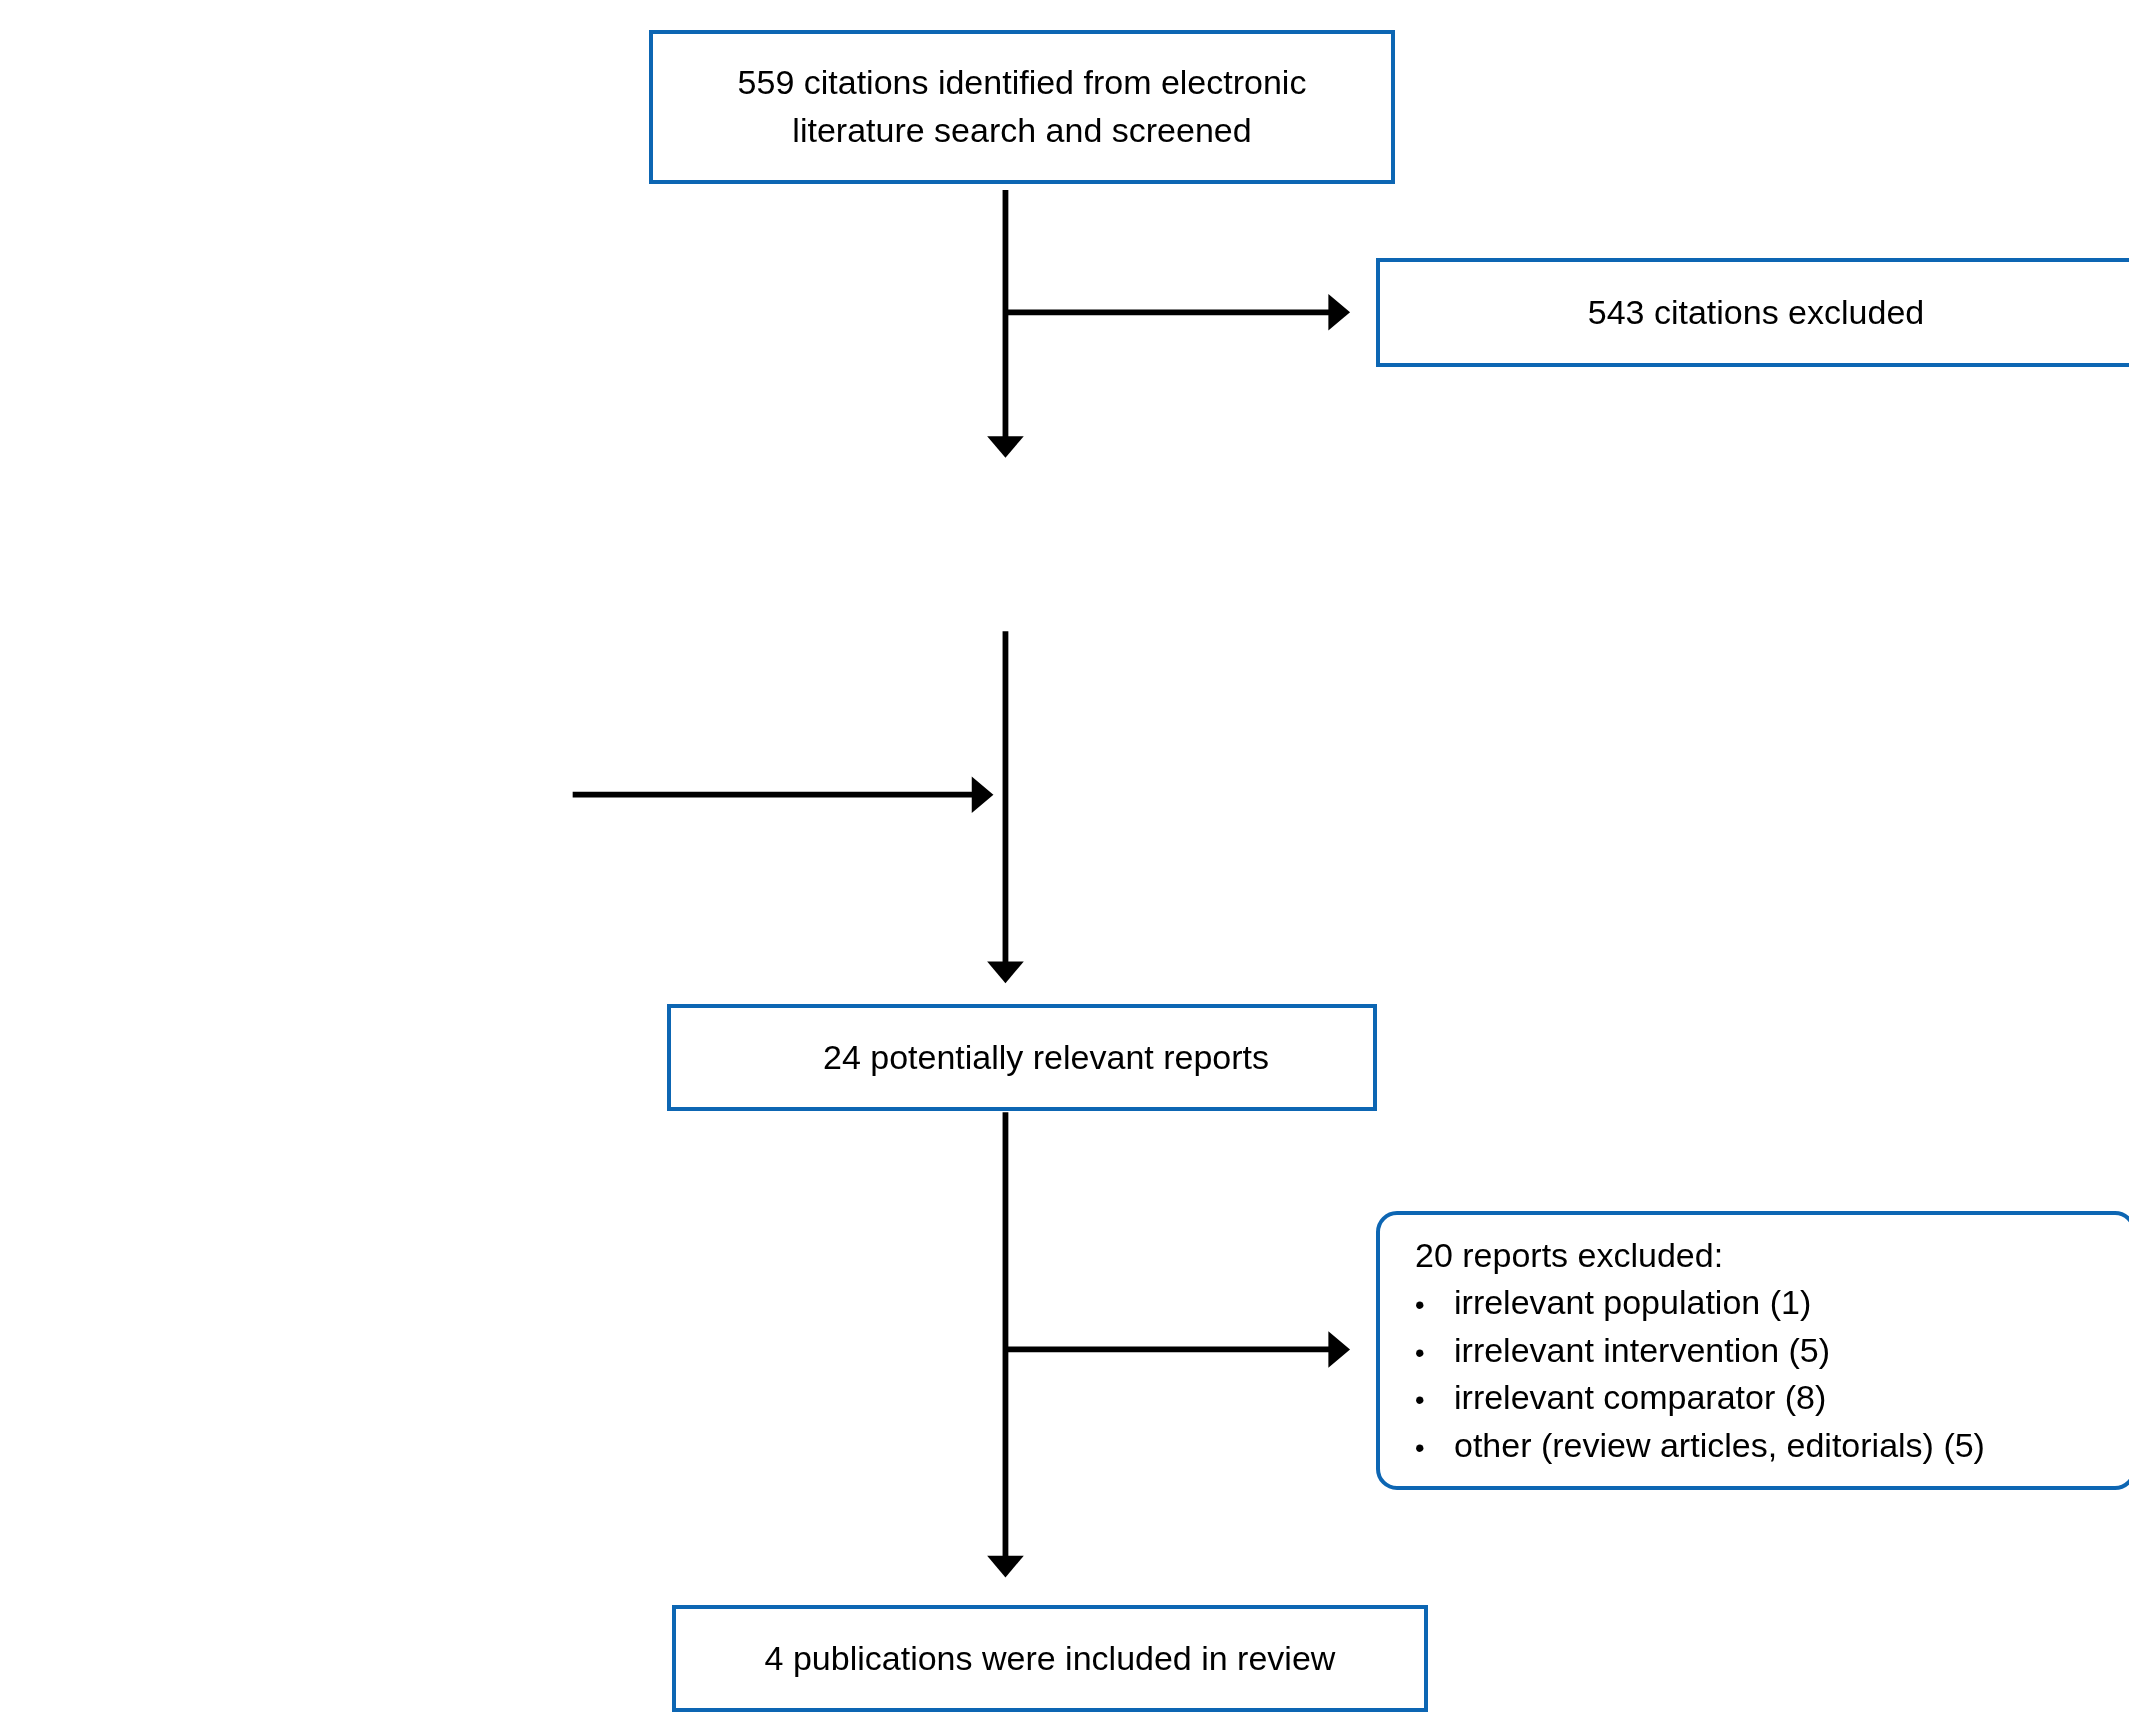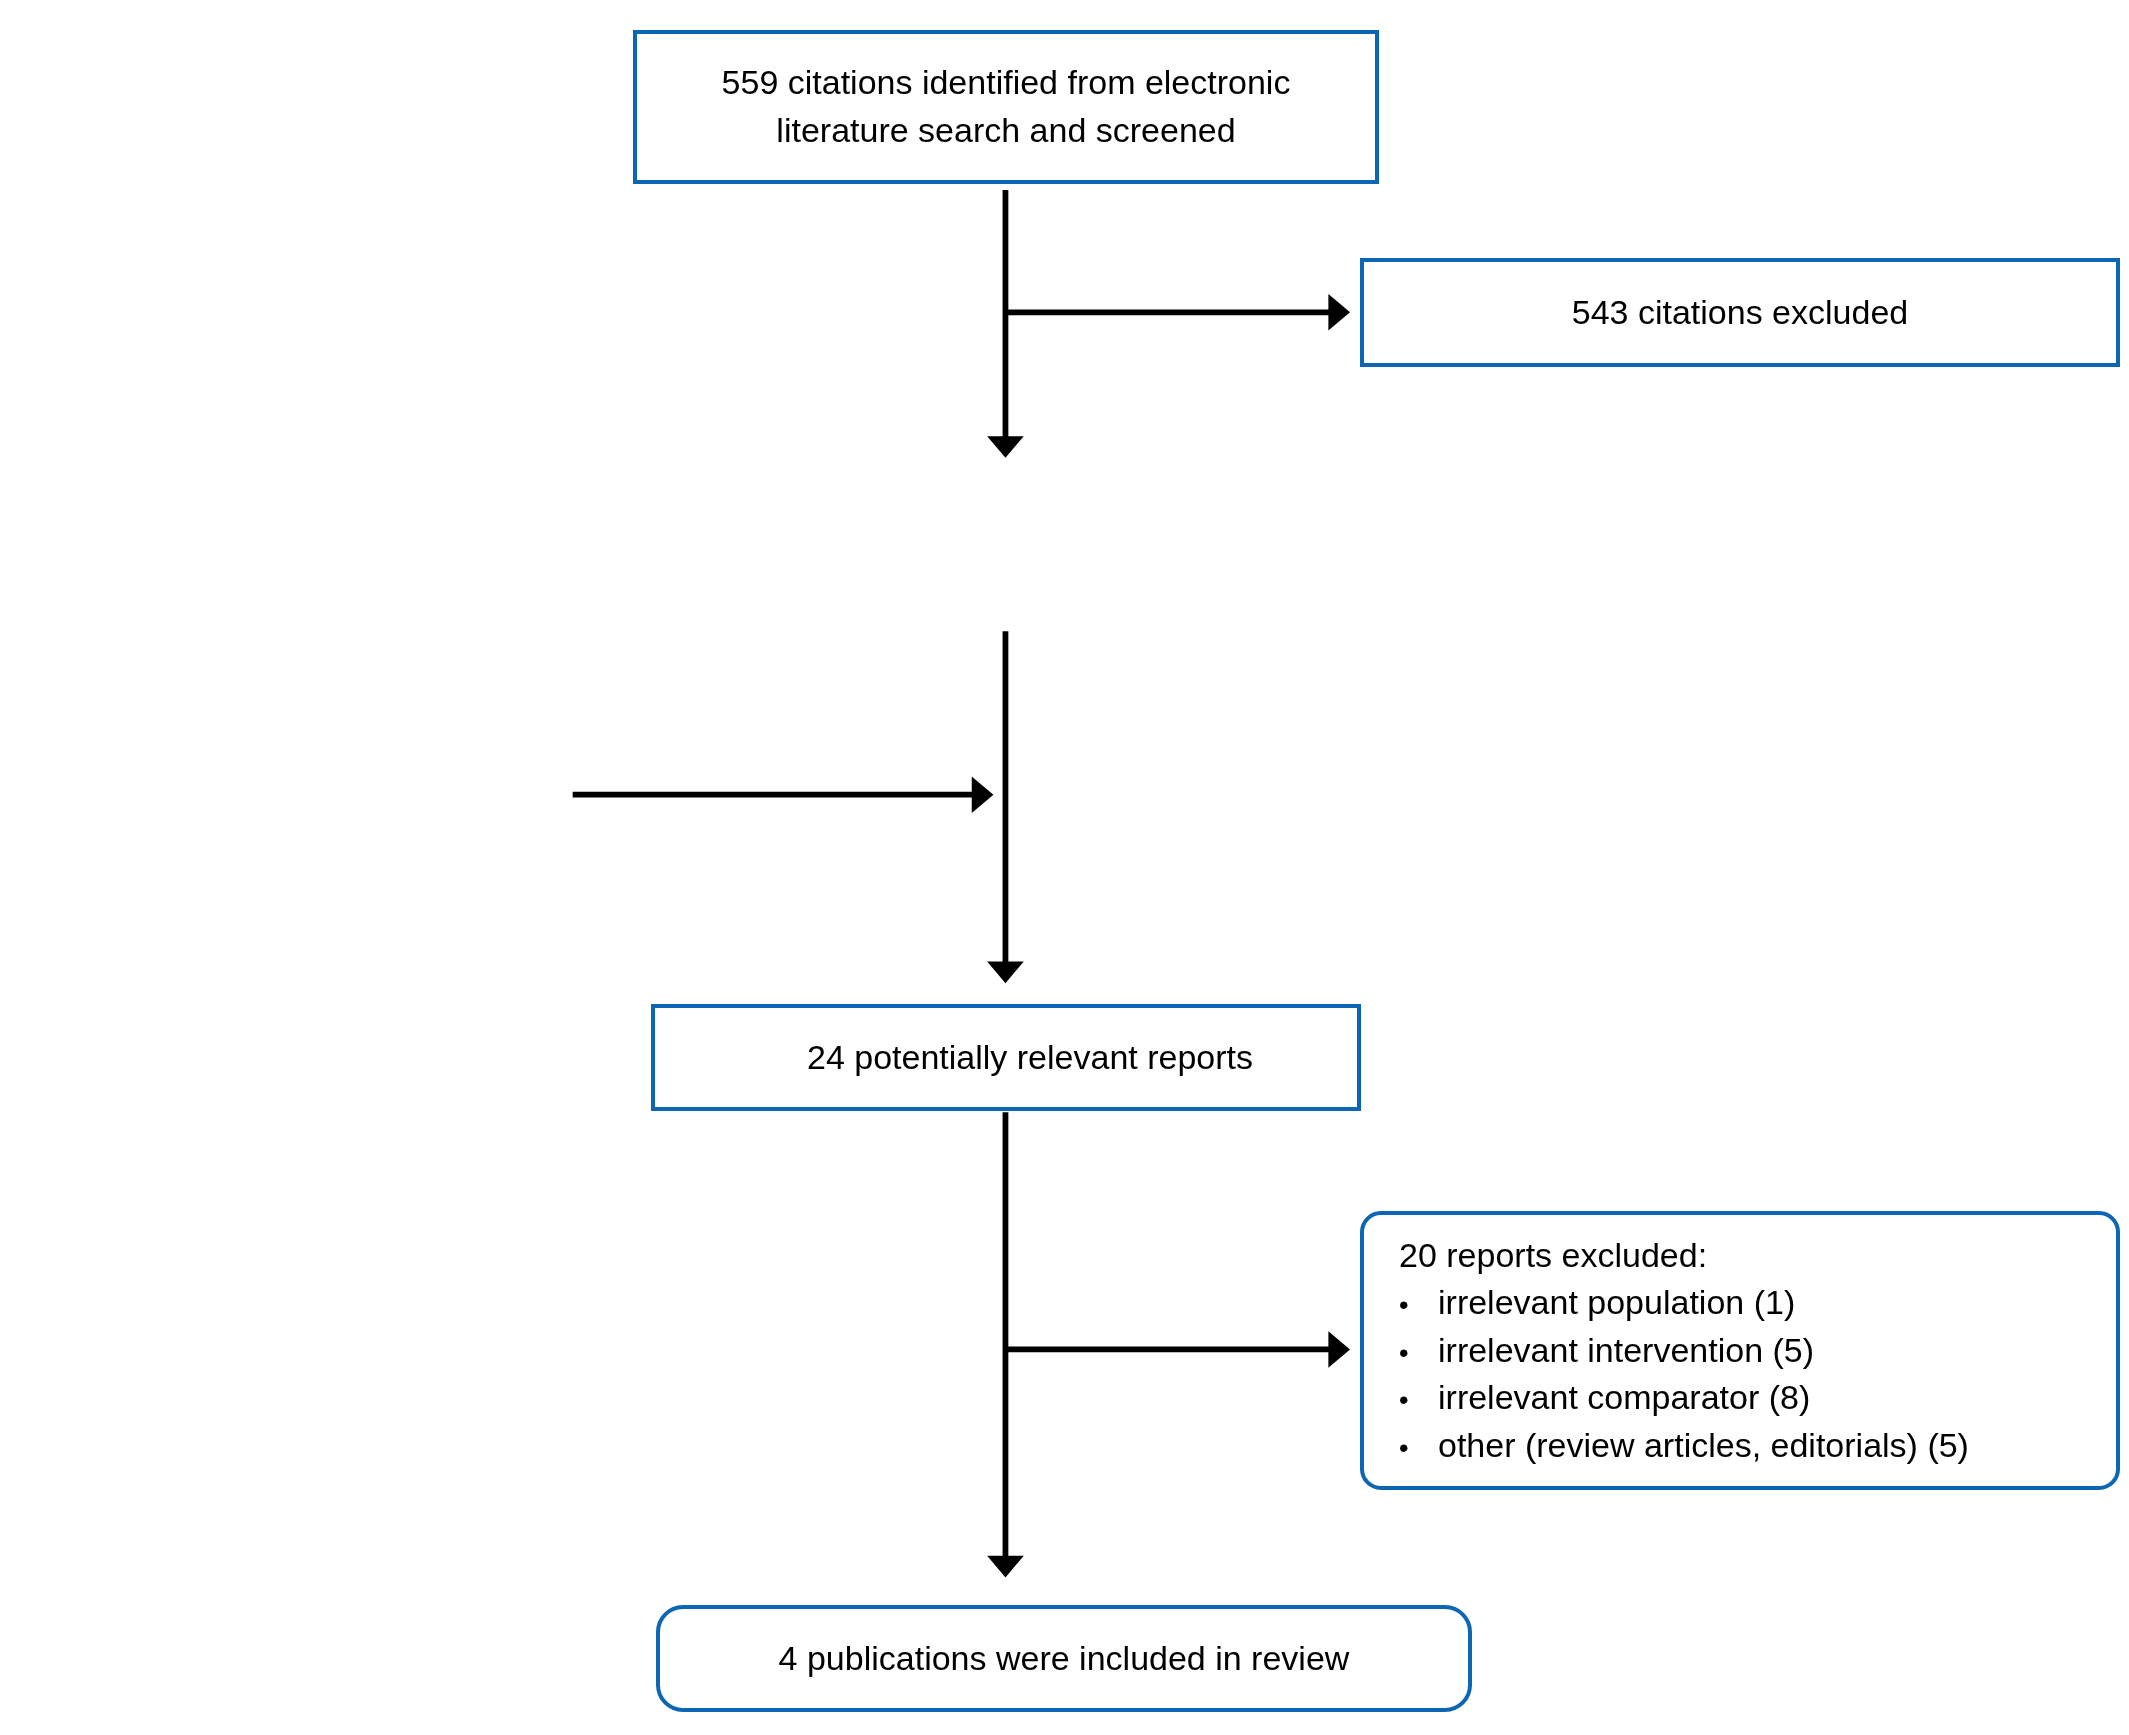--- a/index.html
+++ b/index.html
@@ -25,20 +25,21 @@
     position: absolute;
     border: 4.8px solid var(--box-border);
     background: var(--background);
     display: flex;
     align-items: center;
     justify-content: center;
     text-align: center;
     font-size: 34px;
     line-height: 1.4;
     color: var(--text);
+    margin-left: 16px;
   }
   .box-text { white-space: pre; }
   .fbox.list {
     flex-direction: column;
     align-items: flex-start;
     justify-content: center;
     text-align: left;
     padding: 14.5px 19px 14.5px 35px;
   }
   .bullet-row { display: flex; align-items: baseline; }
@@ -102,18 +103,18 @@
     <div class="bullet-row">
       <span class="bullet-mark">•</span>
       <span class="box-text">irrelevant comparator (8)</span>
     </div>
     <div class="bullet-row">
       <span class="bullet-mark">•</span>
       <span class="box-text">other (review articles, editorials) (5)</span>
     </div>
   </div>
 
-  <div class="fbox" style="left:656px; top:1605px; width:816px; height:107px;border-radius:27px;">
+  <div class="fbox" style="left:656px; top:1605px; width:756px; height:107px;">
     <div class="box-text">4 publications were included in review</div>
   </div>
 
 </div>
 
 
 </body></html>

